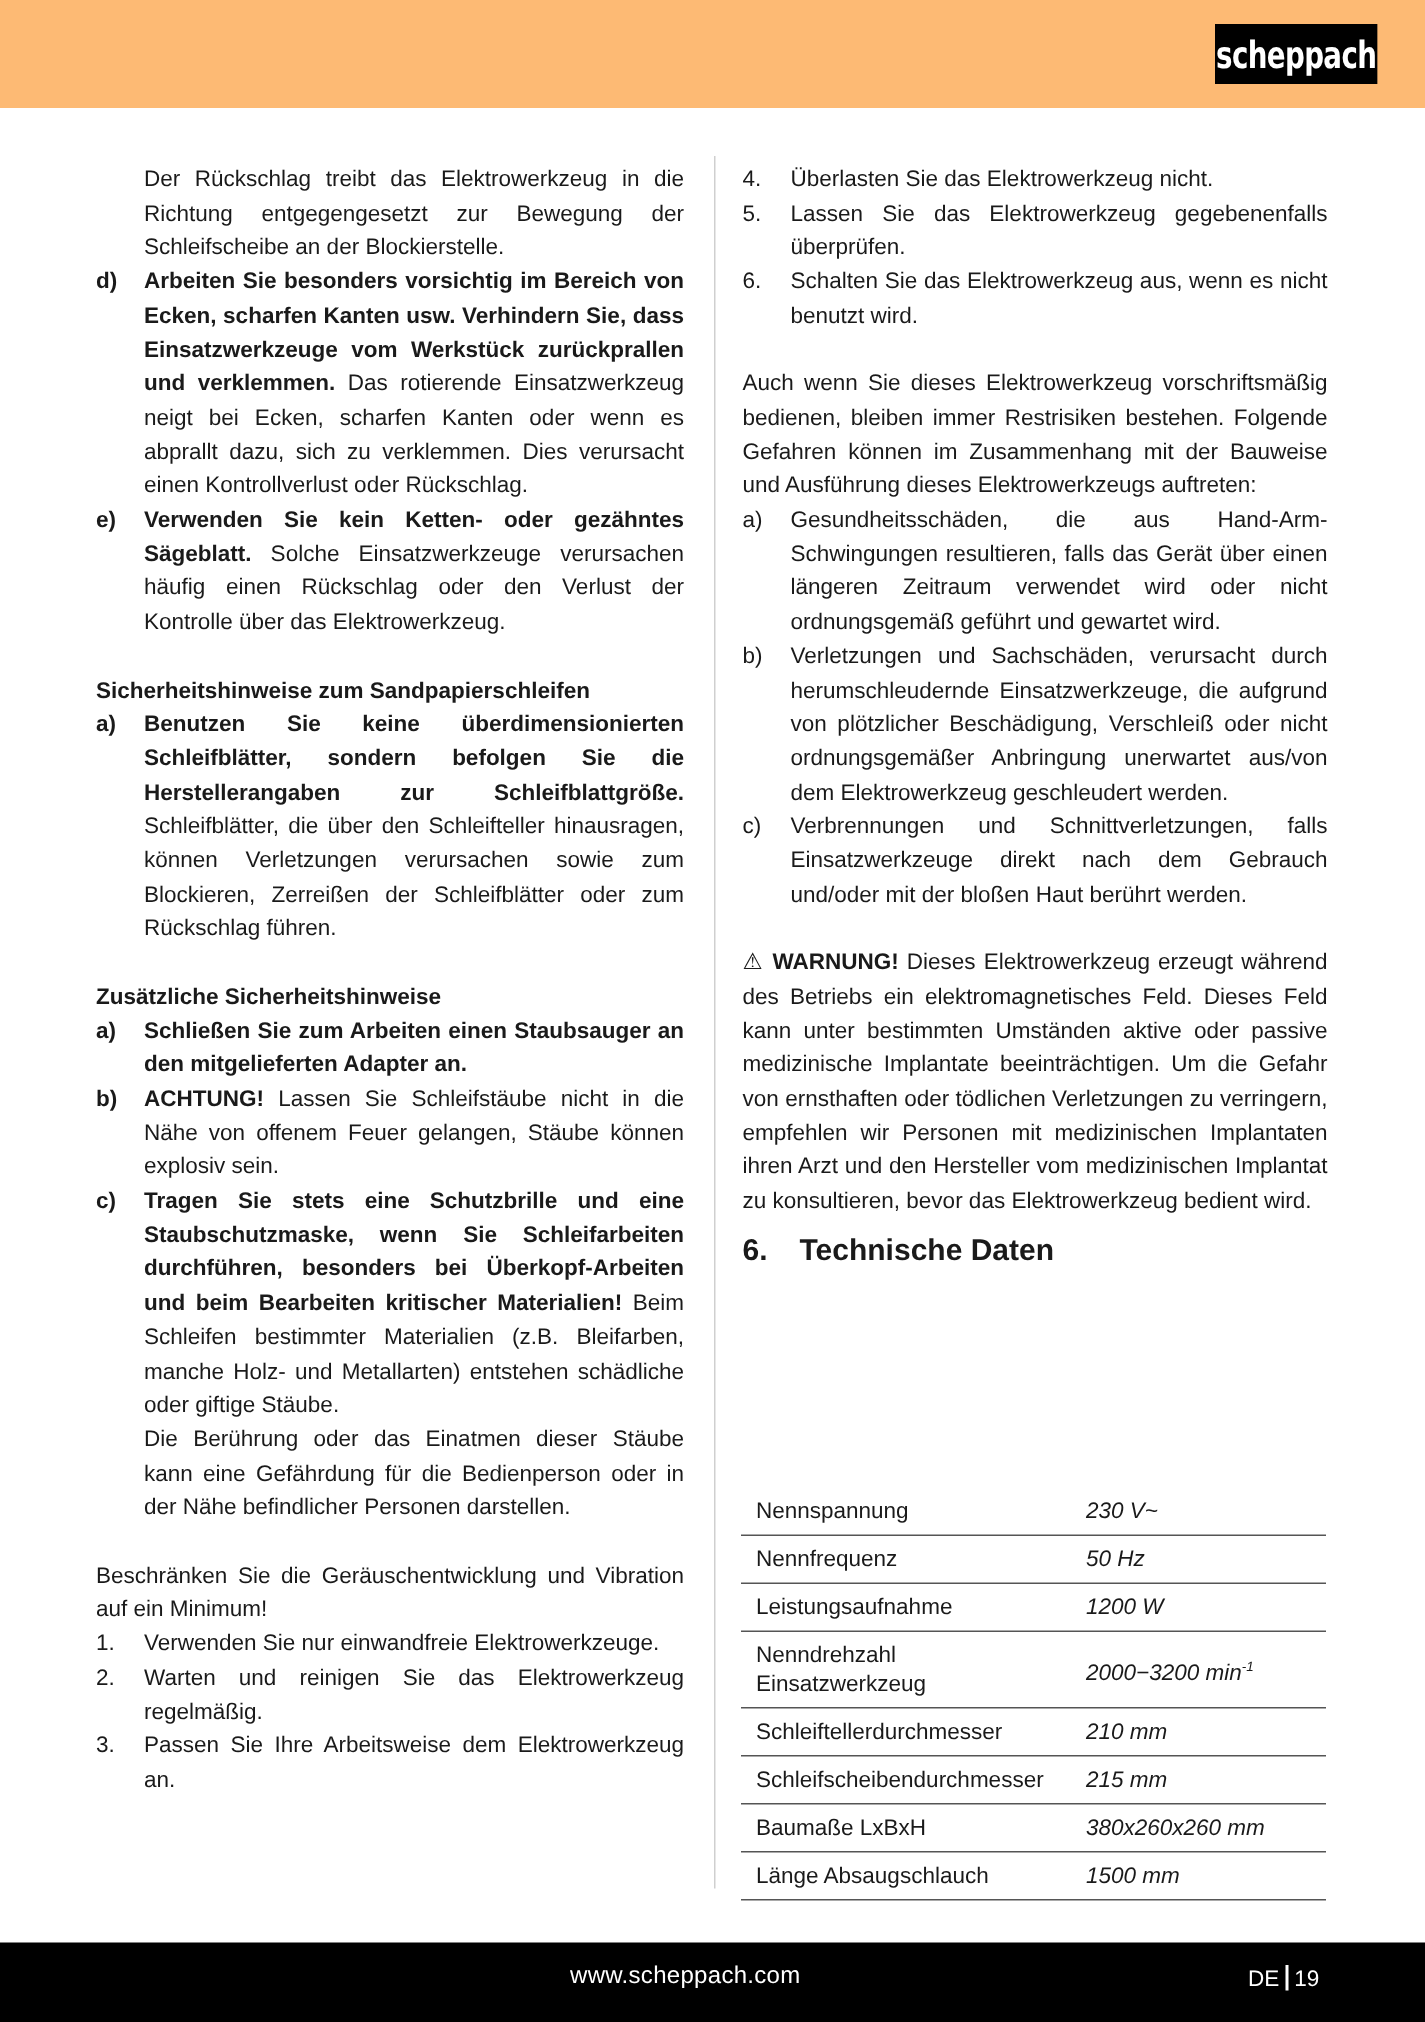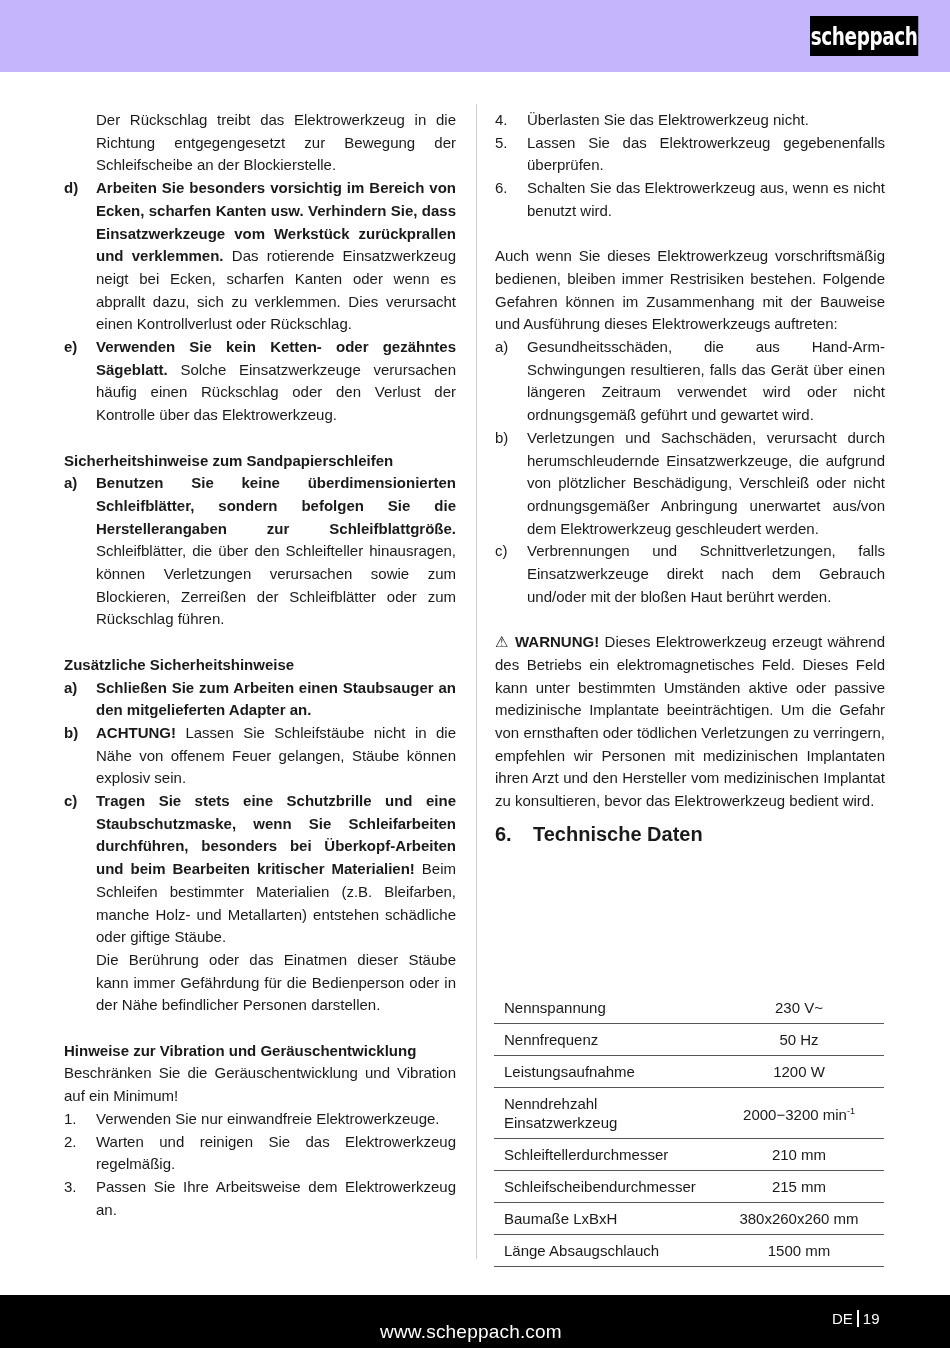--- a/index.html
+++ b/index.html
@@ -1,43 +1,43 @@
 <!DOCTYPE html>
 <html><head>
 <meta charset="utf-8">
 <style>
   html, body { margin:0; padding:0; }
   body { width:950px; height:1348px; background:#ffffff; position:relative; overflow:hidden;
          font-family:"Liberation Sans", sans-serif; color:#1a1a1a; }
-  .header { position:absolute; left:0; top:0; width:950px; height:72px; background:#c4b5fd; }
+  .header { position:absolute; left:0; top:0; width:950px; height:72px; background:#fdba74; }
   .logo { position:absolute; left:810px; top:16px; width:108px; height:40px; background:#000;
           color:#fff; display:flex; align-items:center; justify-content:center;
           font-family:"DejaVu Sans Condensed","DejaVu Sans", sans-serif; font-weight:bold; font-size:25px;
           letter-spacing:-0.5px; transform:scaleX(0.82); transform-origin:left center; width:132px;}
   .col { position:absolute; top:109px; font-size:15px; line-height:22.7px; }
   .col-left { left:64px; width:392px; }
   .col-right { left:495px; width:390px; }
   .divider { position:absolute; left:476px; top:104px; width:1px; height:1155px; background:#cfcfcf; }
   p { margin:0; text-align:justify; }
   .b { font-weight:bold; }
   .item { display:flex; }
   .lbl { width:32px; flex:0 0 32px; }
   .txt { flex:1; text-align:justify; }
   .heading { font-weight:bold; margin:0; }
   .gap { height:22.7px; }
   .sec-title { font-size:20px; font-weight:bold; margin:10px 0 0 0; display:flex; }
   .sec-title .num { width:38px; }
   table.spec { position:absolute; left:494px; top:972px; width:390px; border-collapse:collapse; font-size:15px;margin-top:20px; }
   table.spec td { border-bottom:1.5px solid #555; padding:0 10px; height:31px; }
   table.spec tr.tall td { height:50px; line-height:19px; }
-  table.spec td.v { text-align:center; white-space:nowrap; }
+  table.spec td.v { text-align:left; white-space:nowrap;font-style:italic; }
   table.spec tr:first-child td { border-top:none; }
   sup { font-size:9px; vertical-align:6px; }
   .footer { position:absolute; left:0; top:1295px; width:950px; height:53px; background:#000; color:#fff; }
-  .url { position:absolute; left:380px; top:26px; font-size:19px; letter-spacing:0.2px; }
+  .url { position:absolute; left:380px; top:14px; font-size:16px; letter-spacing:0.2px; }
   .pg { position:absolute; left:832px; top:15px; font-size:15px; }
   .pg .bar { display:inline-block; width:2px; height:17px; background:#fff; vertical-align:-3px; margin:0 4px; }
   .warn-icon { font-weight:normal; }
 </style>
 </head>
 <body>
 
 <div class="header">
   <div class="logo">scheppach</div>
 </div>
@@ -70,25 +70,24 @@
     <p class="txt"><span class="b">Schließen Sie zum Arbeiten einen Staubsauger an den mitgelieferten Adapter an.</span><span></span></p>
   </div>
   <div class="item">
     <span class="lbl b">b)</span>
     <p class="txt"><span class="b">ACHTUNG!</span><span> Lassen Sie Schleifstäube nicht in die Nähe von offenem Feuer gelangen, Stäube können explosiv sein.</span></p>
   </div>
   <div class="item">
     <span class="lbl b">c)</span>
     <div class="txt">
       <p><span class="b">Tragen Sie stets eine Schutzbrille und eine Staubschutzmaske, wenn Sie Schleifarbeiten durchführen, besonders bei Überkopf-Arbeiten und beim Bearbeiten kritischer Materialien!</span><span> Beim Schleifen bestimmter Materialien (z.B. Bleifarben, manche Holz- und Metallarten) entstehen schädliche oder giftige Stäube.</span></p>
-      <p>Die Berührung oder das Einatmen dieser Stäube kann immer Gefährdung für die Bedienperson oder in der Nähe befindlicher Personen darstellen.</p>
+      <p>Die Berührung oder das Einatmen dieser Stäube kann eine Gefährdung für die Bedienperson oder in der Nähe befindlicher Personen darstellen.</p>
     </div>
   </div>
   <div class="gap"></div>
-  <p class="heading">Hinweise zur Vibration und Geräuschentwicklung</p>
   <p>Beschränken Sie die Geräuschentwicklung und Vibration auf ein Minimum!</p>
   <div class="item">
     <span class="lbl">1.</span>
     <p class="txt">Verwenden Sie nur einwandfreie Elektrowerkzeuge.</p>
   </div>
   <div class="item">
     <span class="lbl">2.</span>
     <p class="txt">Warten und reinigen Sie das Elektrowerkzeug regelmäßig.</p>
   </div>
   <div class="item">

